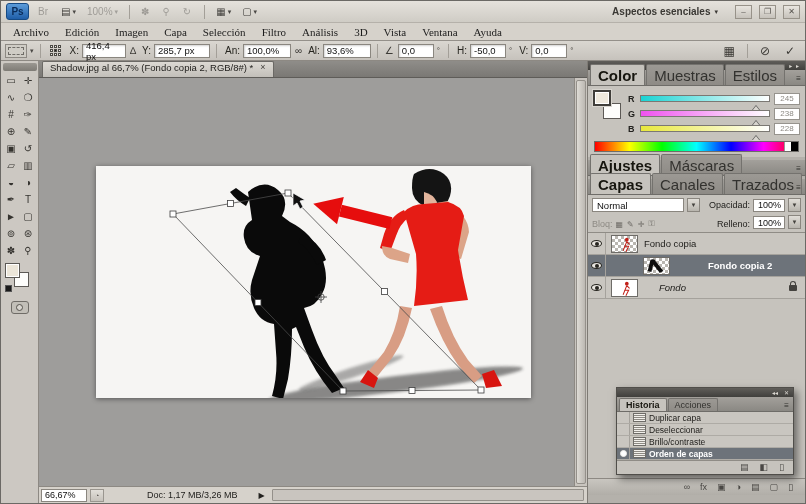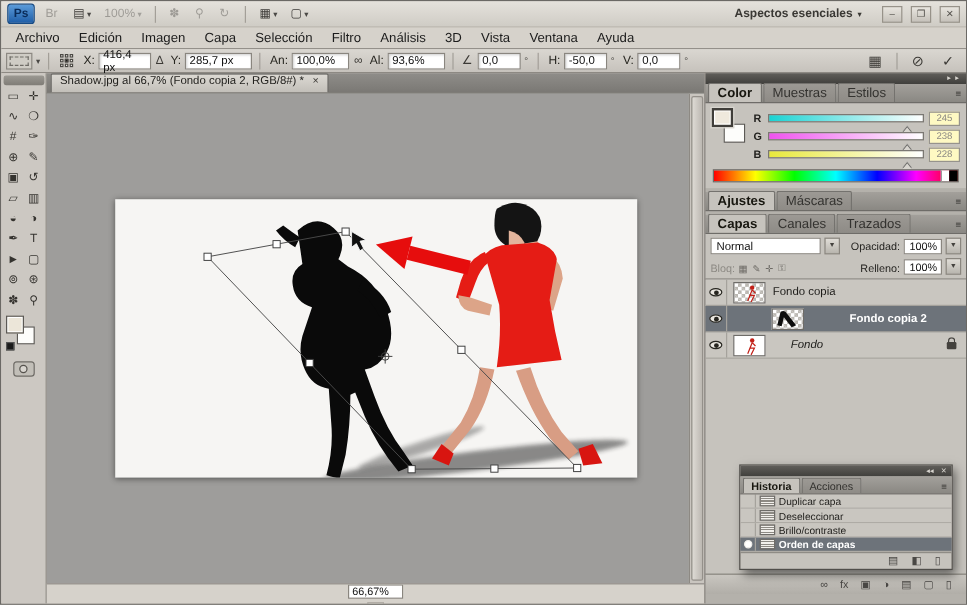--- a/index.html
+++ b/index.html
@@ -17,21 +17,21 @@
   .tbbtn .g{font-size:10px;line-height:1;}
   .tbbtn .dd{font-size:7px;color:#4a4845;}
   .tbbtn.disabled{opacity:.38;}
   .tbsep{width:1px;height:14px;background:#a39f98;margin:0 2px;}
   .tbspacer{flex:1;}
   .workspace{display:flex;align-items:center;gap:4px;font-size:10px;font-weight:bold;color:#3a3834;padding-right:10px;}
   .winbtn{width:17px;height:14px;border:1px solid #979289;background:linear-gradient(#e8e5df,#c6c2bb);
           font-size:8px;display:flex;align-items:center;justify-content:center;color:#55524d;margin-left:2px;}
   
   .menubar{height:18px;display:flex;align-items:flex-end;padding:0 4px;background:#d6d2cb;
-           border-bottom:1px solid #94908a;}
+           border-bottom:1px solid #94908a;font-family:Liberation Serif, serif;}
   .menu-item{padding:2px 8px;font-size:11px;color:#1c1c1c;}
   
   .optionsbar{height:20px;display:flex;align-items:center;gap:3px;padding:0 4px;
               background:linear-gradient(#dad7d1,#c6c2bc);border-bottom:1px solid #8d8983;}
   .preset{width:22px;height:14px;border:1px solid #8d8983;background:#cfccc5;position:relative;}
   .preset::after{content:"";position:absolute;inset:2px;border:1px dashed #6f6c67;}
   .refpoint{display:grid;grid-template-columns:repeat(3,4px);grid-template-rows:repeat(3,4px);gap:0;margin:0 3px;}
   .refpoint i{width:3px;height:3px;border:1px solid #4b4944;background:#efede9;}
   .refpoint i.c{background:#1c1b19;}
   .olabel{font-size:10px;color:#26251f;margin-left:2px;}
@@ -66,54 +66,54 @@
           font-size:9.5px;color:#23221f;background:linear-gradient(#dcd9d3,#c2bfb9);
           border:1px solid #6b6965;border-bottom:none;border-radius:2px 2px 0 0;white-space:nowrap;}
   .tabclose{font-size:9px;color:#44423e;}
   .canvas{flex:1;position:relative;background:#9e9d9b;overflow:hidden;}
   .photo{position:absolute;left:57px;top:88px;width:435px;height:232px;background:#f6f5f3;
          box-shadow:0 1px 5px rgba(0,0,0,.45);}
   .photo svg{display:block;width:100%;height:100%;}
   .vscroll{position:absolute;right:0;top:0;bottom:0;width:13px;background:#c9c5bf;border-left:1px solid #8d8983;}
   .vscroll .vthumb{position:absolute;left:1px;right:1px;top:2px;bottom:2px;background:linear-gradient(90deg,#dedbd5,#bcb8b2);border:1px solid #94908a;border-radius:2px;}
   
-  .statusbar{height:17px;display:flex;align-items:center;gap:3px;background:#d6d2cb;border-top:1px solid #8d8983;padding:0 3px 0 2px;flex-direction:column;}
+  .statusbar{height:17px;display:flex;align-items:center;gap:3px;background:#d6d2cb;border-top:1px solid #8d8983;padding:0 3px 0 2px;}
   .zoomfield{width:46px;height:13px;background:#fff;border:1px solid #8a867f;font-size:9px;
              display:flex;align-items:center;padding:0 3px;color:#111;}
   .sb-ico{width:14px;height:13px;border:1px solid #9a968f;background:linear-gradient(#e2dfd9,#c6c2bb);
           font-size:7px;display:flex;align-items:center;justify-content:center;color:#55524d;}
   .docinfo{font-size:9px;color:#23221f;margin:0 14px 0 40px;white-space:nowrap;}
   .sb-arrow{font-size:8px;color:#23221f;margin:0 4px;}
   .hscroll{flex:1;height:12px;background:#c9c5bf;border:1px solid #94908a;border-radius:1px;}
   
   .dock{width:218px;background:#b4b1ab;border-left:1px solid #7e7a74;display:flex;flex-direction:column;position:relative;}
   .dockstrip{height:9px;background:linear-gradient(#605e5a,#403f3c);display:flex;justify-content:flex-end;
              align-items:center;padding:0 5px;color:#d8d5cf;font-size:6px;letter-spacing:1px;}
   .ptabs{height:16px;background:linear-gradient(#a3a09b,#8a8883);display:flex;align-items:flex-end;
          padding-left:2px;gap:1px;border-bottom:1px solid #6e6c68;position:relative;}
-  .ptab{font-size:11px;padding:2px 7px 1px;color:#33322f;background:linear-gradient(#9c9994,#8e8b86);
+  .ptab{font-size:15px;padding:2px 7px 1px;color:#33322f;background:linear-gradient(#9c9994,#8e8b86);
         border:1px solid #74726e;border-bottom:none;border-radius:2px 2px 0 0;white-space:nowrap;}
   .ptab.active{background:#c6c3bd;font-weight:bold;color:#17160f;}
   .pmenu{position:absolute;right:4px;top:4px;font-size:8px;color:#2f2e2b;}
   .panelbody{background:#c6c3bd;}
   
   .colorbody{padding:4px 5px 2px;display:flex;gap:5px;}
   .cswatches{position:relative;width:30px;height:38px;}
   .cswatches .sw.fg{width:18px;height:16px;background:#efe9dd;border:2px solid #403e3a;outline:1px solid #d8d5cf;}
   .cswatches .sw.bg{left:10px;top:13px;width:18px;height:16px;background:#fdfdfb;}
   .channels{flex:1;}
   .chrow{display:flex;align-items:center;gap:4px;height:13px;margin:2px 0;}
   .chlabel{width:8px;font-size:9px;font-weight:bold;color:#23221f;}
   .chslider{flex:1;height:7px;border:1px solid #7b7873;position:relative;}
   .gr-r{background:linear-gradient(90deg,#1ad3d3,#ffffff);}
   .gr-g{background:linear-gradient(90deg,#ef52ef,#ffffff);}
   .gr-b{background:linear-gradient(90deg,#e8e83c,#ffffff);}
   .chslider i{position:absolute;right:7%;top:6px;width:0;height:0;border:4px solid transparent;border-bottom:5px solid #d8d5cf;filter:drop-shadow(0 -1px 0 #555);}
   .chvalue{width:26px;height:12px;border:1px solid #96938d;font-size:8px;color:#8d8a84;
-           display:flex;align-items:center;justify-content:center;background:#fef9c3;}
+           display:flex;align-items:center;justify-content:center;background:#ffffff;}
   .ramp{height:11px;margin:2px 6px 5px;border:1px solid #6e6c68;position:relative;
         background:linear-gradient(90deg,#f00,#ff0 17%,#0f0 33%,#0ff 50%,#00f 67%,#f0f 83%,#f00);}
   .ramp .rw{position:absolute;right:7px;top:0;bottom:0;width:7px;background:#fff;border-left:1px solid #999;}
   .ramp .rb{position:absolute;right:0;top:0;bottom:0;width:7px;background:#000;}
   .gapstrip{height:3px;background:#b4b1ab;}
   
   .lrow1,.lrow2{display:flex;align-items:center;gap:3px;padding:3px 4px;background:#c6c3bd;}
   .lrow2{padding-top:0;align-items:flex-end;}
   .blendfield{width:92px;height:14px;background:#fff;border:1px solid #8a867f;font-size:9.5px;
               display:flex;align-items:center;padding:0 4px;color:#111;}

